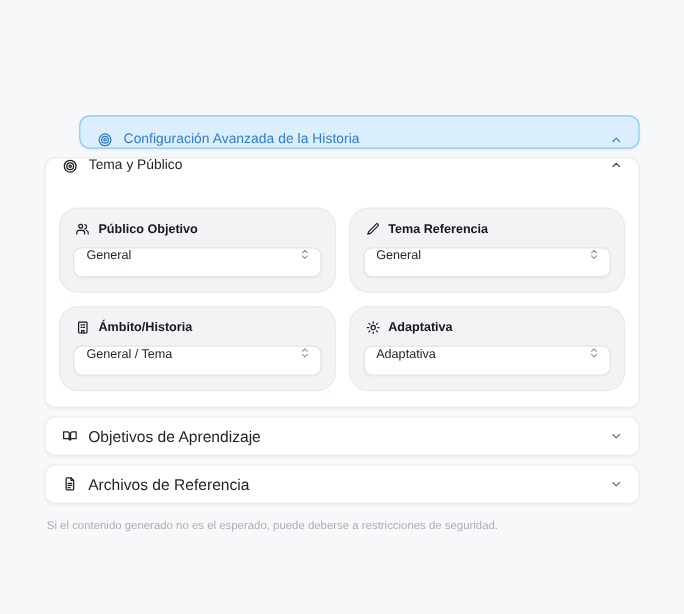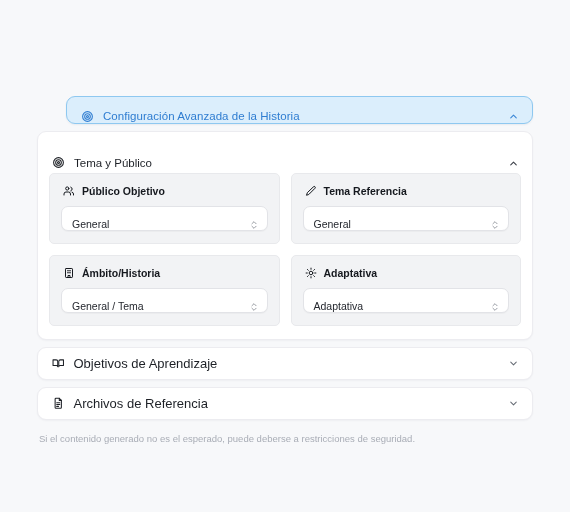--- a/index.html
+++ b/index.html
@@ -65,21 +65,21 @@
     background: #ffffff;
     border: 1px solid #ececf0;
     border-radius: 9px;
     box-shadow: 0 1px 2px rgba(20, 24, 40, 0.04);
     overflow: hidden;
   }
 
   .section-head {
     height: 37px;
     display: flex;
-    align-items: flex-end;
+    align-items: flex-start;
     padding: 0 13px 0 14px;
   }
 
   .section-head .title {
     font-size: 11.5px;
     color: #1d2026;
     margin-left: 9px;
     flex: 1;
     white-space: nowrap;
   }
@@ -90,21 +90,21 @@
 
   .field-grid {
     display: grid;
     grid-template-columns: 1fr 1fr;
     gap: 11px 11px;
   }
 
   .field-card {
     background: #f2f3f5;
     border: 1px solid #e8e9ec;
-    border-radius: 5px;
+    border-radius: 16px;
     padding: 11px 11px 12px 11px;
   }
 
   .field-label-row {
     display: flex;
     align-items: center;
     gap: 7px;
     margin-bottom: 9px;
     padding-left: 2px;
   }
@@ -115,21 +115,21 @@
     color: #15181e;
     white-space: nowrap;
   }
 
   .select-box {
     height: 25px;
     background: #ffffff;
     border: 1px solid #e2e3e7;
     border-radius: 7px;
     display: flex;
-    align-items: flex-end;
+    align-items: flex-start;
     padding: 0 8px 0 10px;
     box-shadow: 0 1px 1px rgba(20, 24, 40, 0.03);
   }
 
   .select-value {
     font-size: 10.5px;
     color: #24272e;
     flex: 1;
     white-space: nowrap;
   }

